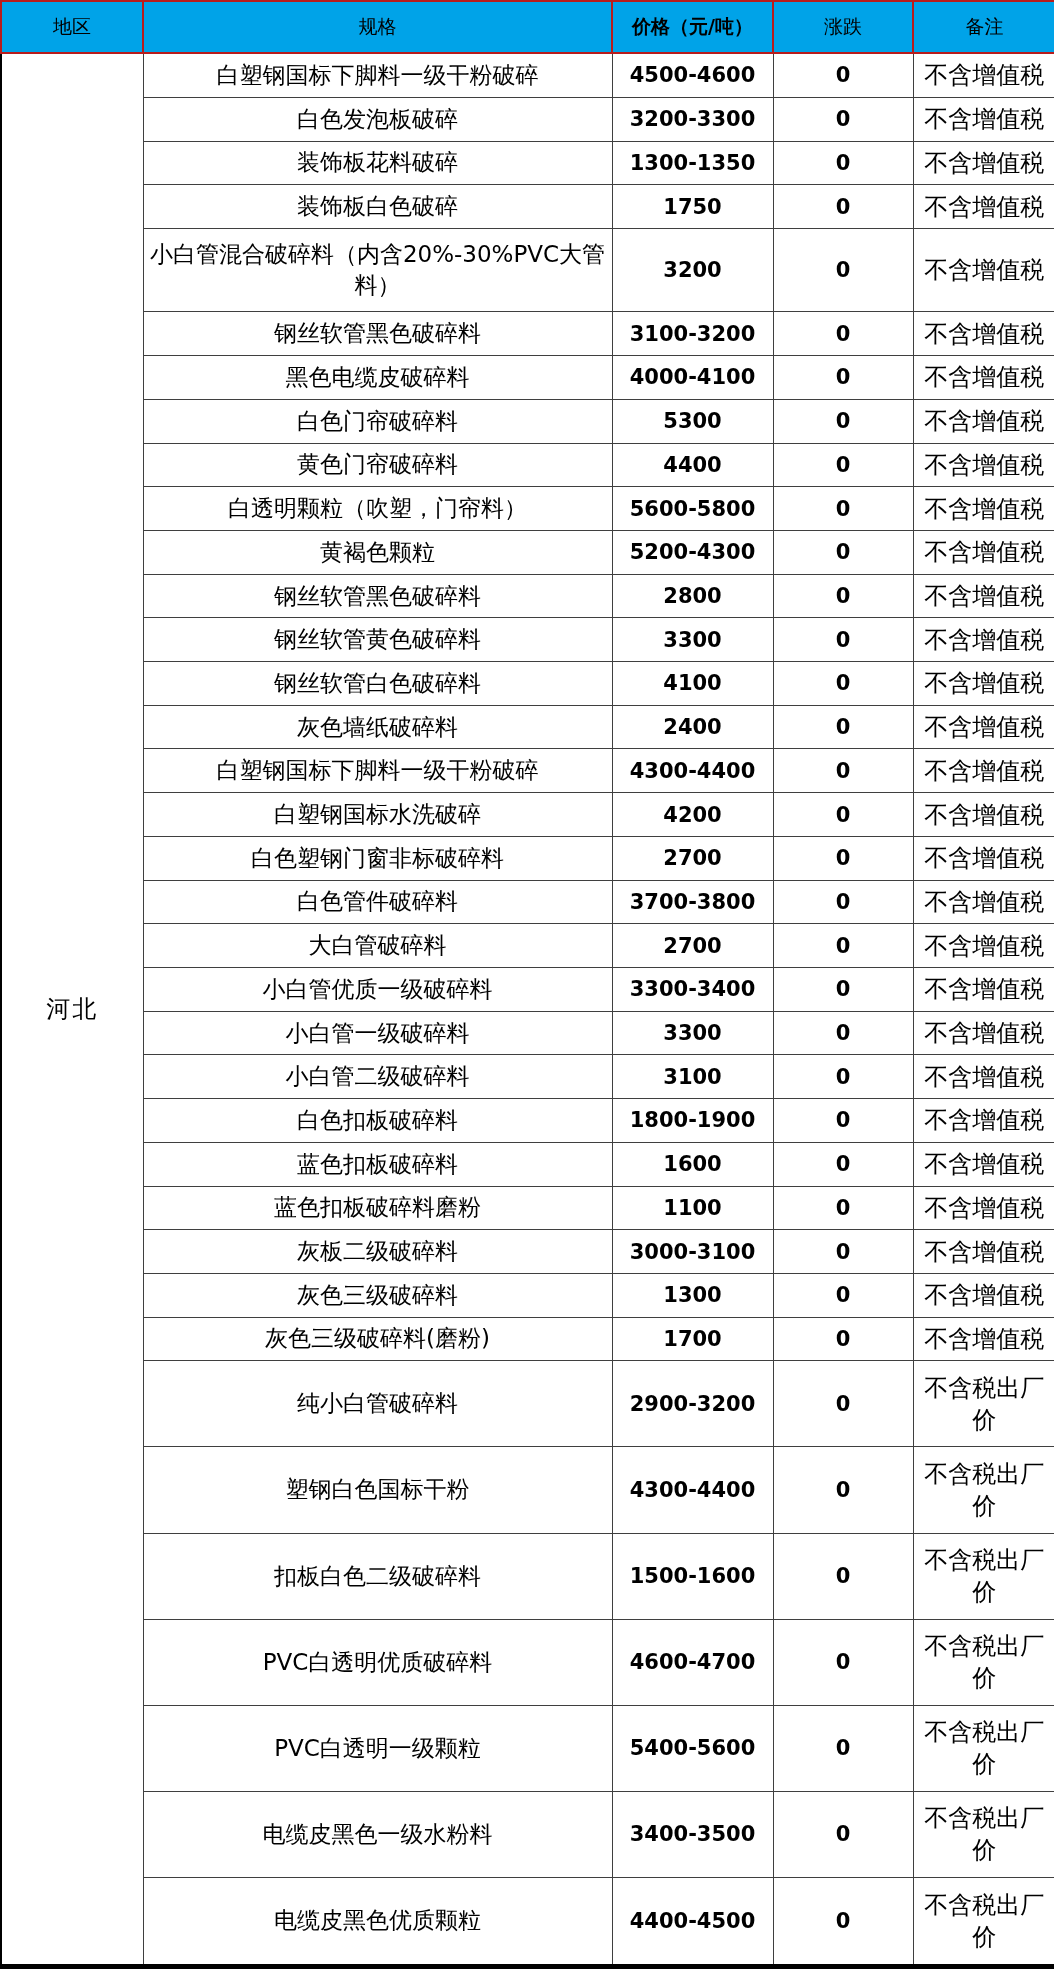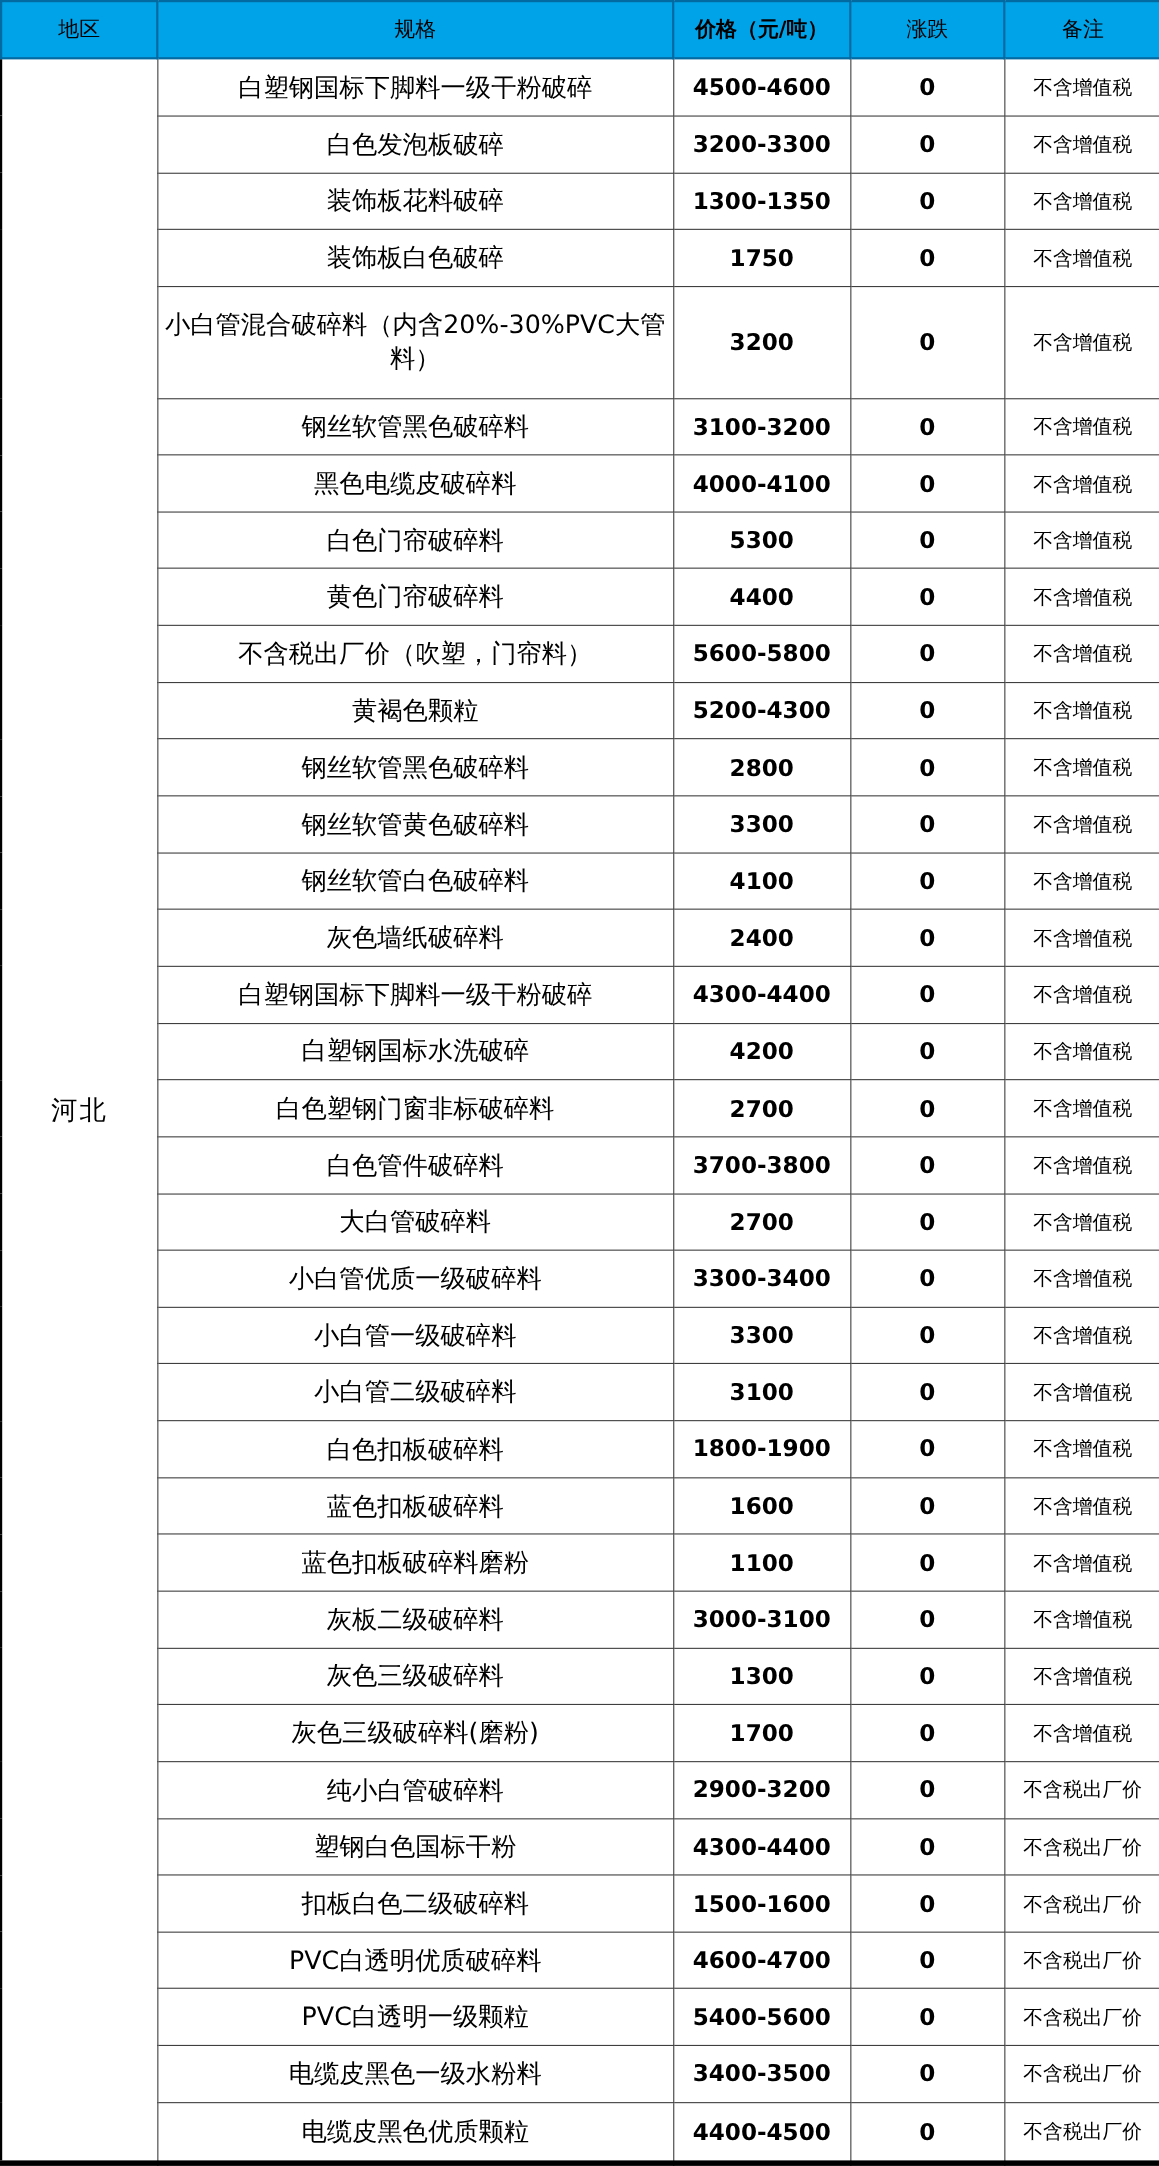--- a/index.html
+++ b/index.html
@@ -20,41 +20,41 @@
   col.c-price  { width: 161px; }
   col.c-change { width: 140px; }
   col.c-note   { width: 142px; }
   th {
     height: 50px;
     font-size: 19px;
     font-weight: 400;
     color: #000000;
     text-align: center;
     vertical-align: middle;
-    border: 2px solid #0369a1;
+    border: 2px solid #b91c1c;
     padding: 0;
     margin-left: 36px;
   }
   td {
     font-size: 19px;
     color: #000000;
     text-align: center;
     vertical-align: middle;
     border: 1px solid #3f3f3f;
     padding: 0 4px;
     background: #ffffff;
   }
   th:last-child, td:last-child { border-right: none; }
   td.price-cell, td.change-cell {
     font-weight: 700;
     font-size: 21px;
     font-family: "DejaVu Sans", "Liberation Sans", sans-serif;
   }
   td.region-cell { font-size: 24px; letter-spacing: 2px; }
-  td.note-cell { font-size: 18px; margin-top: 28px; }
+  td.note-cell { font-size: 24px; margin-top: 28px; }
   td.spec-cell { font-size: 23px; }
 </style>
 </head>
 <body>
 
 <div class="page">
   <table class="price-table">
     <colgroup>
       <col class="c-region">
       <col class="c-spec">
@@ -121,21 +121,21 @@
           <td class="change-cell">0</td>
           <td class="note-cell">不含增值税</td>
         </tr>
         <tr>
           <td class="spec-cell">黄色门帘破碎料</td>
           <td class="price-cell">4400</td>
           <td class="change-cell">0</td>
           <td class="note-cell">不含增值税</td>
         </tr>
         <tr>
-          <td class="spec-cell">不含税出厂价（吹塑，门帘料）</td>
+          <td class="spec-cell">白透明颗粒（吹塑，门帘料）</td>
           <td class="price-cell">5600-5800</td>
           <td class="change-cell">0</td>
           <td class="note-cell">不含增值税</td>
         </tr>
         <tr>
           <td class="spec-cell">黄褐色颗粒</td>
           <td class="price-cell">5200-4300</td>
           <td class="change-cell">0</td>
           <td class="note-cell">不含增值税</td>
         </tr>

